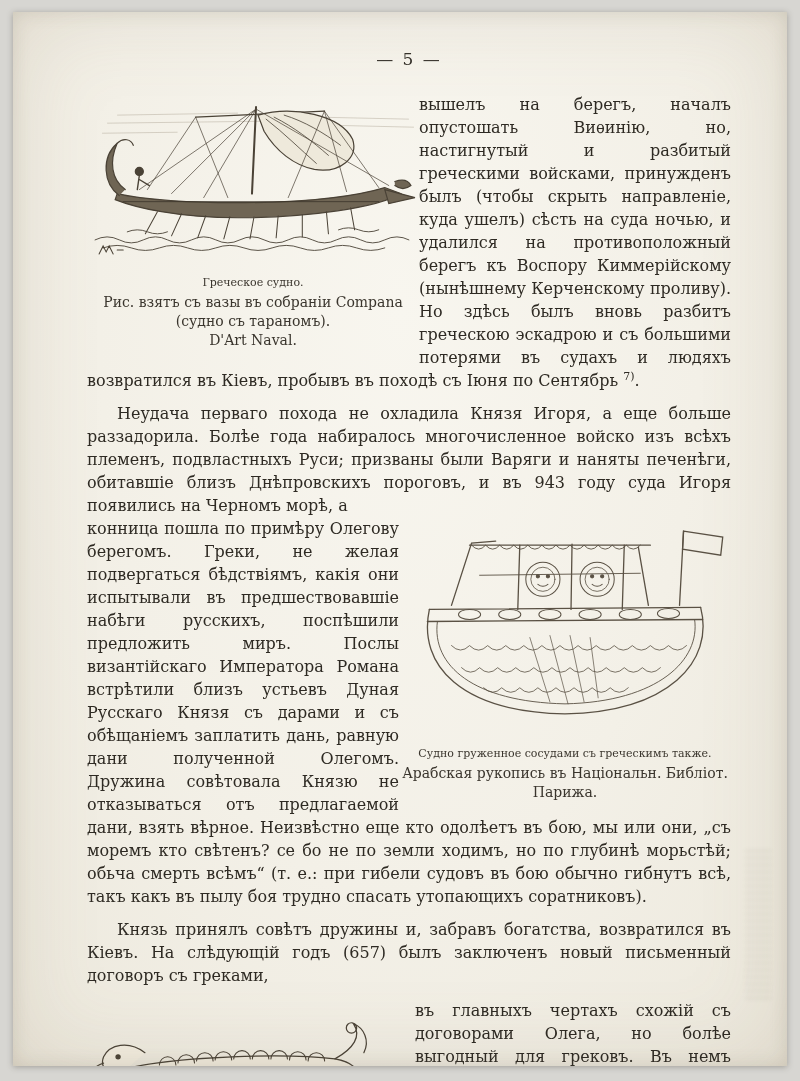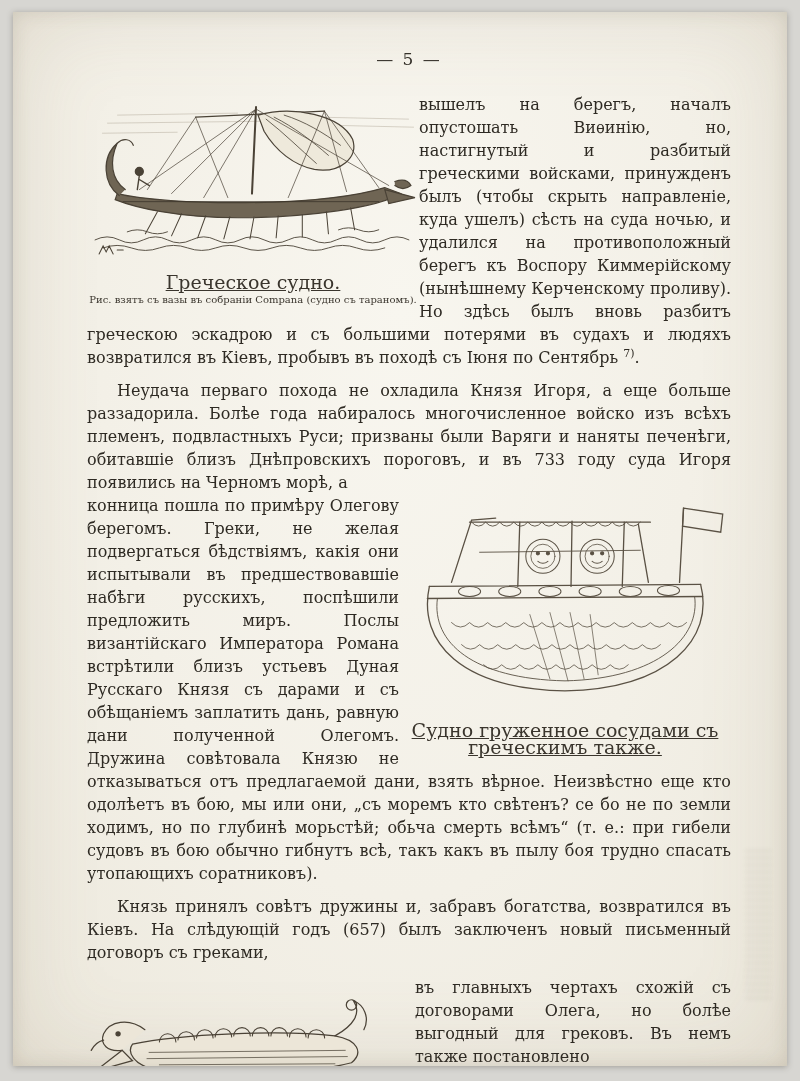--- a/index.html
+++ b/index.html
@@ -49,22 +49,22 @@
     width: 332px;
     margin: 2px 16px 8px 0;
   }
   .fig-fire {
     float: right;
     width: 332px;
     margin: 2px 0 6px 16px;
   }
   .fig-roman { width: 310px; flex: 0 0 310px; margin-top: 6px; }
   figcaption { margin-top: 6px; text-align: center; color: #3a352d; }
-  .cap-title { font-size: 19px; line-height: 17px; margin-bottom: 2px; text-decoration: underline; }
-  .cap-line { font-size: 10px; line-height: 14px; }
+  .cap-title { font-size: 11px; line-height: 17px; margin-bottom: 2px; }
+  .cap-line { font-size: 14px; line-height: 19px; }
   .bottom { display: flex; gap: 18px; margin-top: 12px; }
   .bottom-right { flex: 1 1 auto; }
   .bleed {
     position: absolute;
     right: 16px; bottom: 66px;
     width: 26px; height: 150px;
     background: repeating-linear-gradient(to bottom,
       rgba(95,85,68,.5) 0 2px, transparent 2px 7px);
     filter: blur(2px);
     opacity: .22;
@@ -130,26 +130,27 @@
             <path d="M16 154 q14 -5 28 0 t28 0 t28 0 t28 0 t28 0 t28 0 t28 0 t28 0 t28 0 t28 0"></path>
             <path d="M40 138 q10 -4 20 0 t20 0"></path>
             <path d="M250 136 q10 -4 20 0 t20 0"></path>
           </g>
           <path d="M12 160 l4 -8 l3 6 l3 -6 l4 8 m4 -4 h6" stroke-width="1"></path>
         </g>
       </svg>
       <figcaption>
         <div class="cap-title">Греческое судно.</div>
         <div class="cap-line">Рис. взятъ съ вазы въ собраніи Compana (судно съ тараномъ).</div>
+        <div class="cap-line">D'Art Naval.</div>
       </figcaption>
     </figure>
 
     <p class="para"><span>вышелъ на берегъ, началъ опустошать Виѳинію, но, настигнутый и разбитый греческими войсками, принужденъ былъ (чтобы скрыть направленіе, куда ушелъ) сѣсть на суда ночью, и удалился на противоположный берегъ къ Воспору Киммерійскому (нынѣшнему Керченскому проливу). Но здѣсь былъ вновь разбитъ греческою эскадрою и съ большими потерями въ судахъ и людяхъ возвратился въ Кіевъ, пробывъ въ походѣ съ Іюня по Сентябрь </span><sup class="fnref">7)</sup><span>.</span></p>
 
-    <p class="para indent">Неудача перваго похода не охладила Князя Игоря, а еще больше раззадорила. Болѣе года набиралось многочисленное войско изъ всѣхъ племенъ, подвластныхъ Руси; призваны были Варяги и наняты печенѣги, обитавшіе близъ Днѣпровскихъ пороговъ, и въ 733 году суда Игоря появились на Черномъ морѣ, а</p>
+    <p class="para indent">Неудача перваго похода не охладила Князя Игоря, а еще больше раззадорила. Болѣе года набиралось многочисленное войско изъ всѣхъ племенъ, подвластныхъ Руси; призваны были Варяги и наняты печенѣги, обитавшіе близъ Днѣпровскихъ пороговъ, и въ 943 году суда Игоря появились на Черномъ морѣ, а</p>
 
     <figure class="fig fig-fire">
       <svg viewBox="0 0 330 215" width="332" height="216">
         <g fill="none" stroke="#5a5144" stroke-width="1.3" stroke-linecap="round">
           <line x1="283" y1="14" x2="279" y2="88"></line>
           <path d="M283 14 L322 20 L320 38 L282 32 Z"></path>
           <path d="M52 88 L72 26 L96 24"></path>
           <path d="M248 88 L238 30"></path>
           <path d="M70 28 h180"></path>
           <path d="M72 28 q7 8 14 0 q7 8 14 0 q7 8 14 0 q7 8 14 0 q7 8 14 0 q7 8 14 0 q7 8 14 0 q7 8 14 0 q7 8 14 0 q7 8 14 0 q7 8 14 0 q7 8 14 0" stroke-width="0.9"></path>
@@ -189,20 +190,21 @@
           <g stroke-width="0.7">
             <line x1="130" y1="120" x2="150" y2="184"></line>
             <line x1="150" y1="118" x2="168" y2="186"></line>
             <line x1="170" y1="118" x2="184" y2="184"></line>
             <line x1="190" y1="120" x2="198" y2="180"></line>
           </g>
         </g>
       </svg>
       <figcaption>
         <div class="cap-title">Судно груженное сосудами съ греческимъ также.</div>
+        <div class="cap-line">Арабская рукопись въ Національн. Библіот. Парижа.</div>
       </figcaption>
     </figure>
 
     <p class="para">конница пошла по примѣру Олегову берегомъ. Греки, не желая подвергаться бѣдствіямъ, какія они испытывали въ предшествовавшіе набѣги русскихъ, поспѣшили предложить миръ. Послы византійскаго Императора Романа встрѣтили близъ устьевъ Дуная Русскаго Князя съ дарами и съ обѣщаніемъ заплатить дань, равную дани полученной Олегомъ. Дружина совѣтовала Князю не отказываться отъ предлагаемой дани, взять вѣрное. Неизвѣстно еще кто одолѣетъ въ бою, мы или они, „съ моремъ кто свѣтенъ? се бо не по земли ходимъ, но по глубинѣ морьстѣй; обьча смерть всѣмъ“ (т. е.: при гибели судовъ въ бою обычно гибнутъ всѣ, такъ какъ въ пылу боя трудно спасать утопающихъ соратниковъ).</p>
 
     <p class="para indent">Князь принялъ совѣтъ дружины и, забравъ богатства, возвратился въ Кіевъ. На слѣдующій годъ (657) былъ заключенъ новый письменный договоръ съ греками,</p>
 
     <div class="bottom">
       <figure class="fig fig-roman">
         <svg viewBox="0 0 300 122" width="310" height="126">

